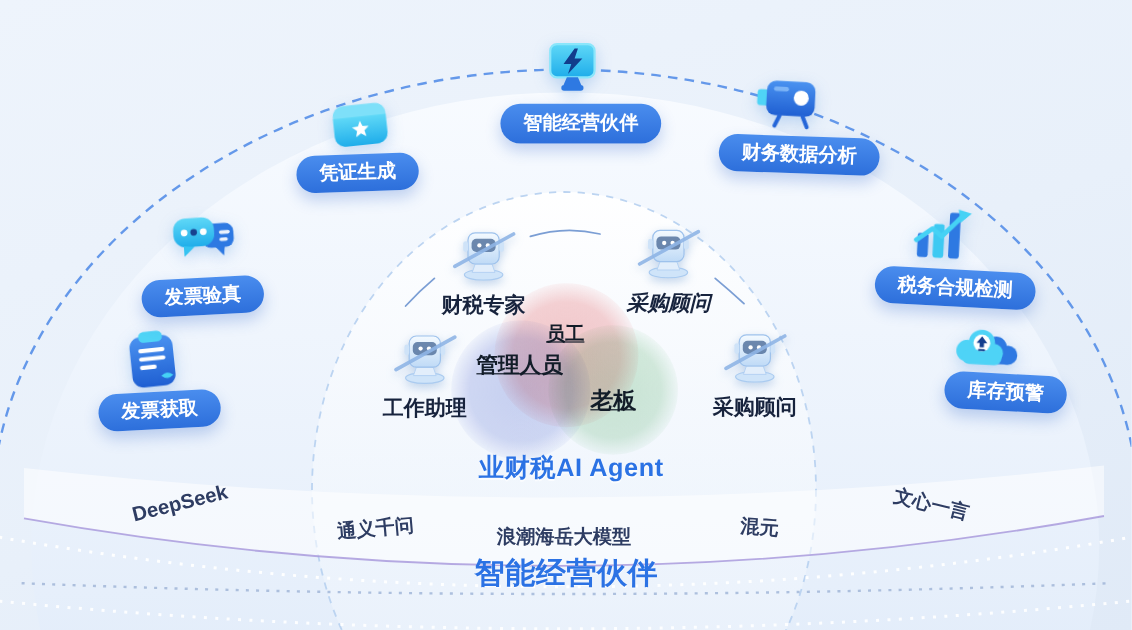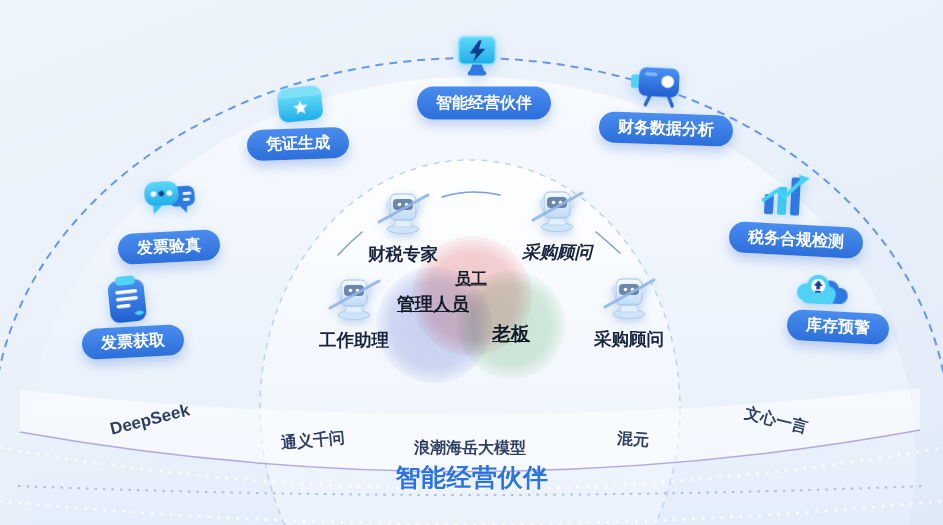--- a/index.html
+++ b/index.html
@@ -254,20 +254,21 @@
   <div class="pill" style="left:796px;top:240px;--r:3deg;">
     <span>税务合规检测</span>
   </div>
   <div class="pill" style="left:133px;top:342px;--r:-3deg;">
     <span>发票获取</span>
   </div>
   <div class="pill" style="left:838px;top:327px;--r:3deg;">
     <span>库存预警</span>
   </div>
 
+  <div class="headline" style="left:476px;top:390px;font-size:21px;">业财税AI Agent</div>
   <div class="headline" style="left:472px;top:477px;font-size:25px;">智能经营伙伴</div>
 
   <div class="model model-deepseek" style="left:150px;top:420px;--r:-14deg;">DeepSeek</div>
   <div class="model" style="left:313px;top:441px;--r:-5deg;">通义千问</div>
   <div class="model" style="left:470px;top:448px;">浪潮海岳大模型</div>
   <div class="model" style="left:633px;top:440px;--r:4deg;">混元</div>
   <div class="model" style="left:776px;top:421px;--r:14deg;">文心一言</div>
 
 </div>
 

